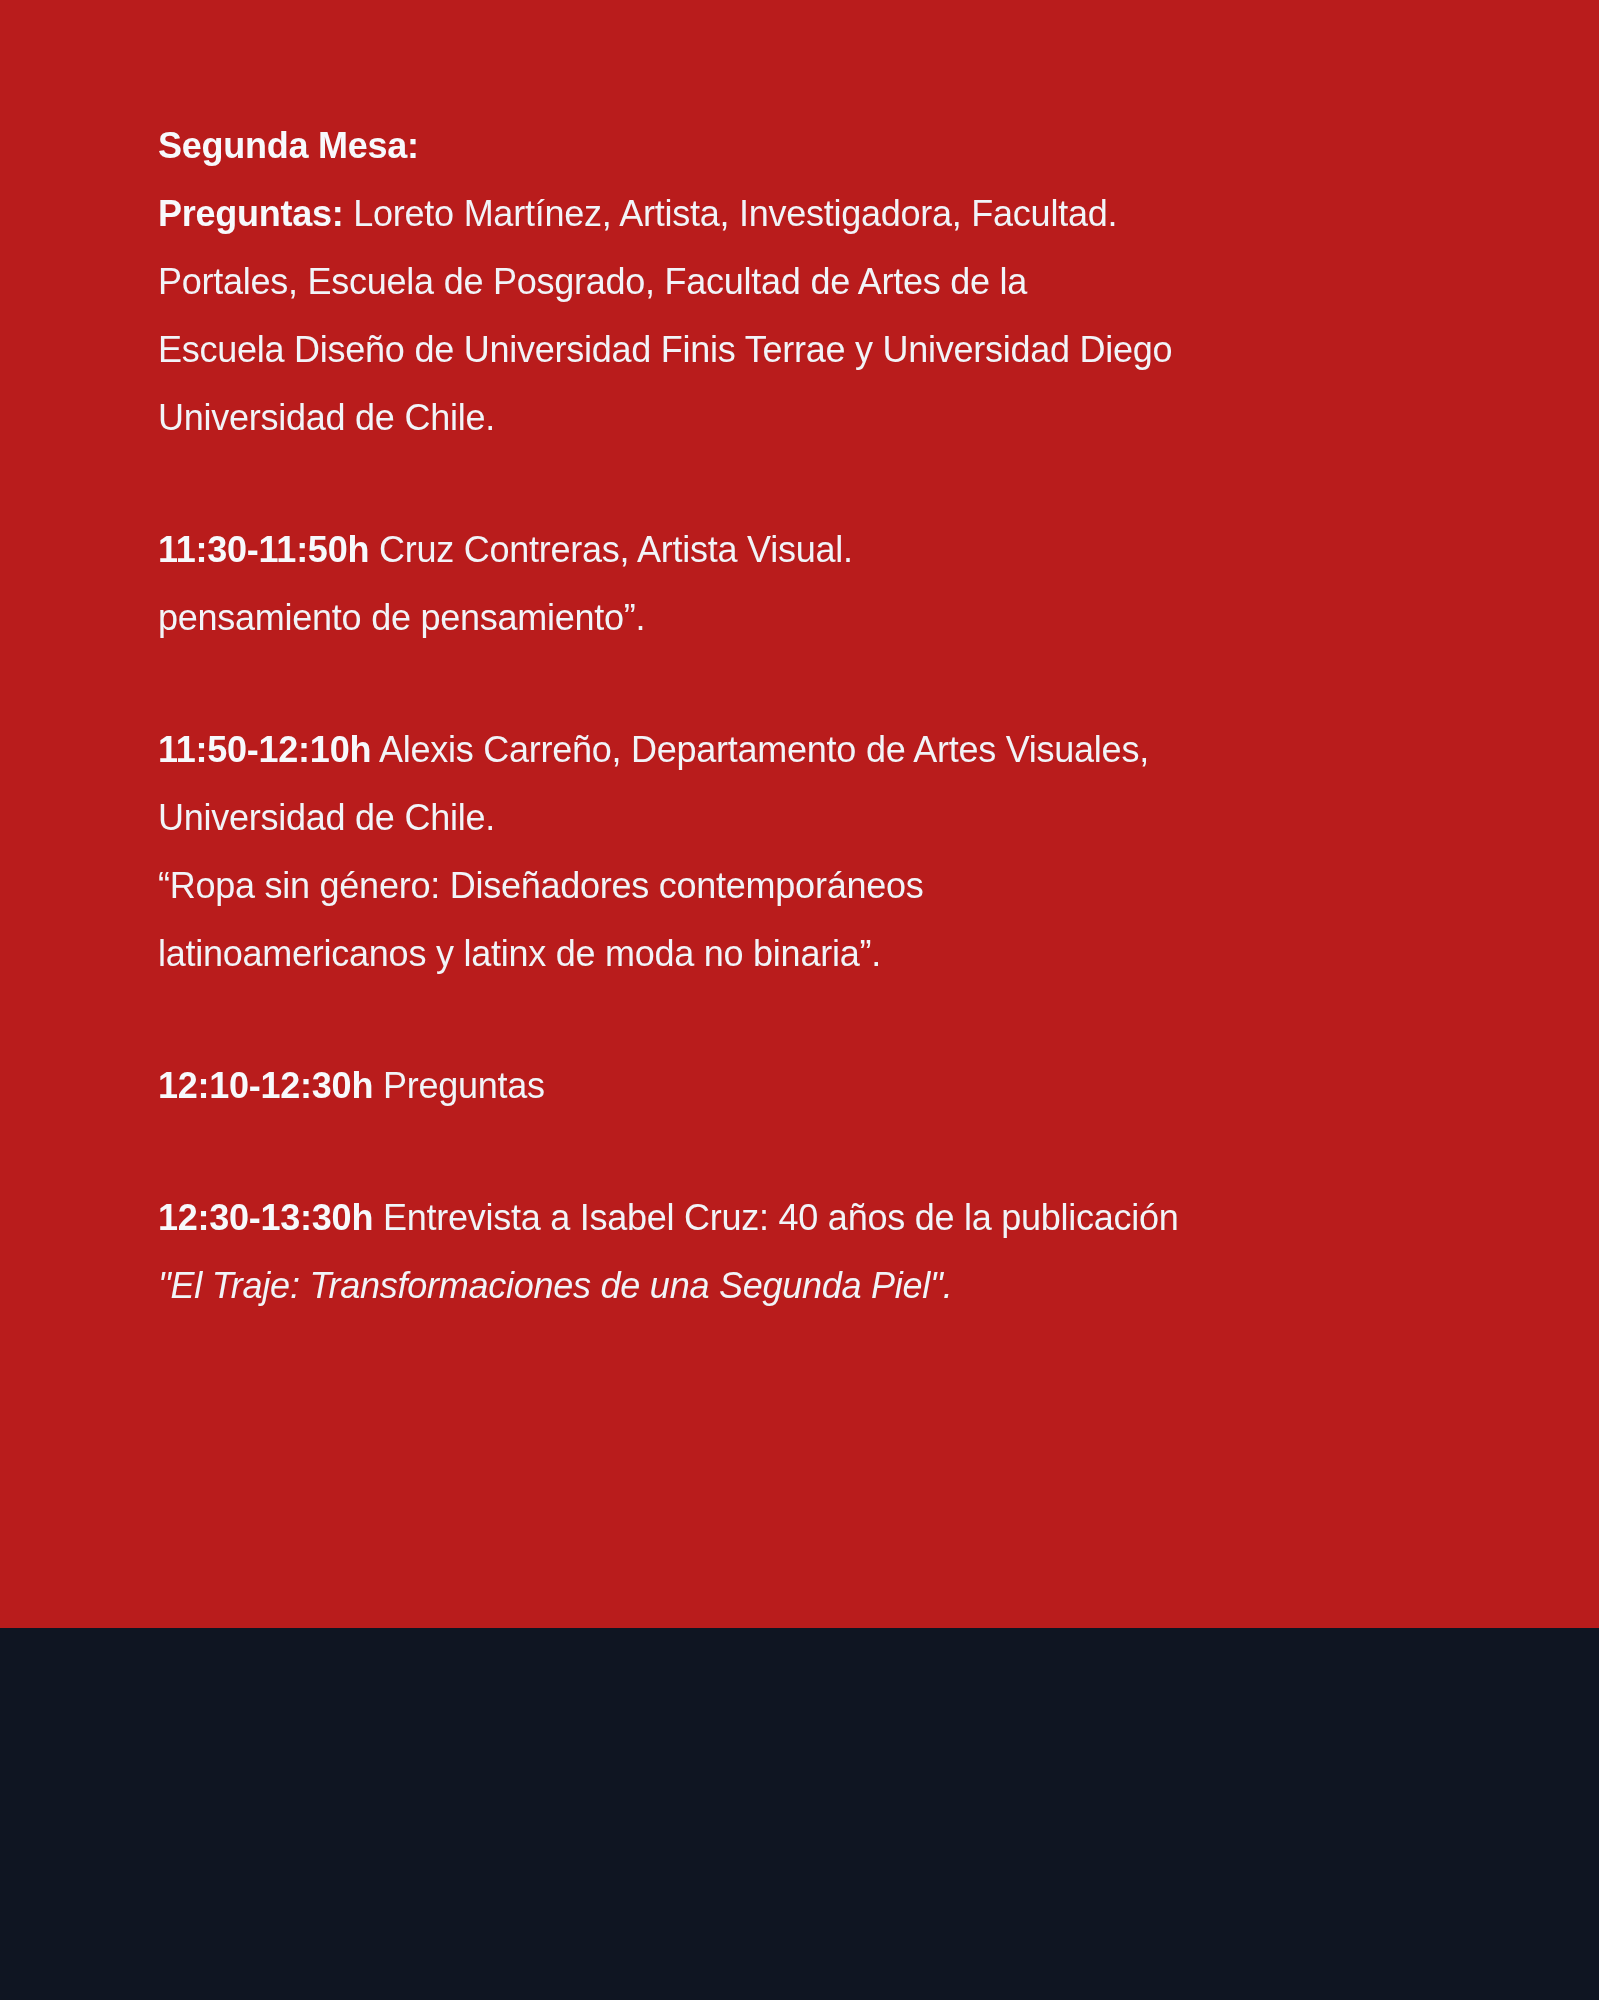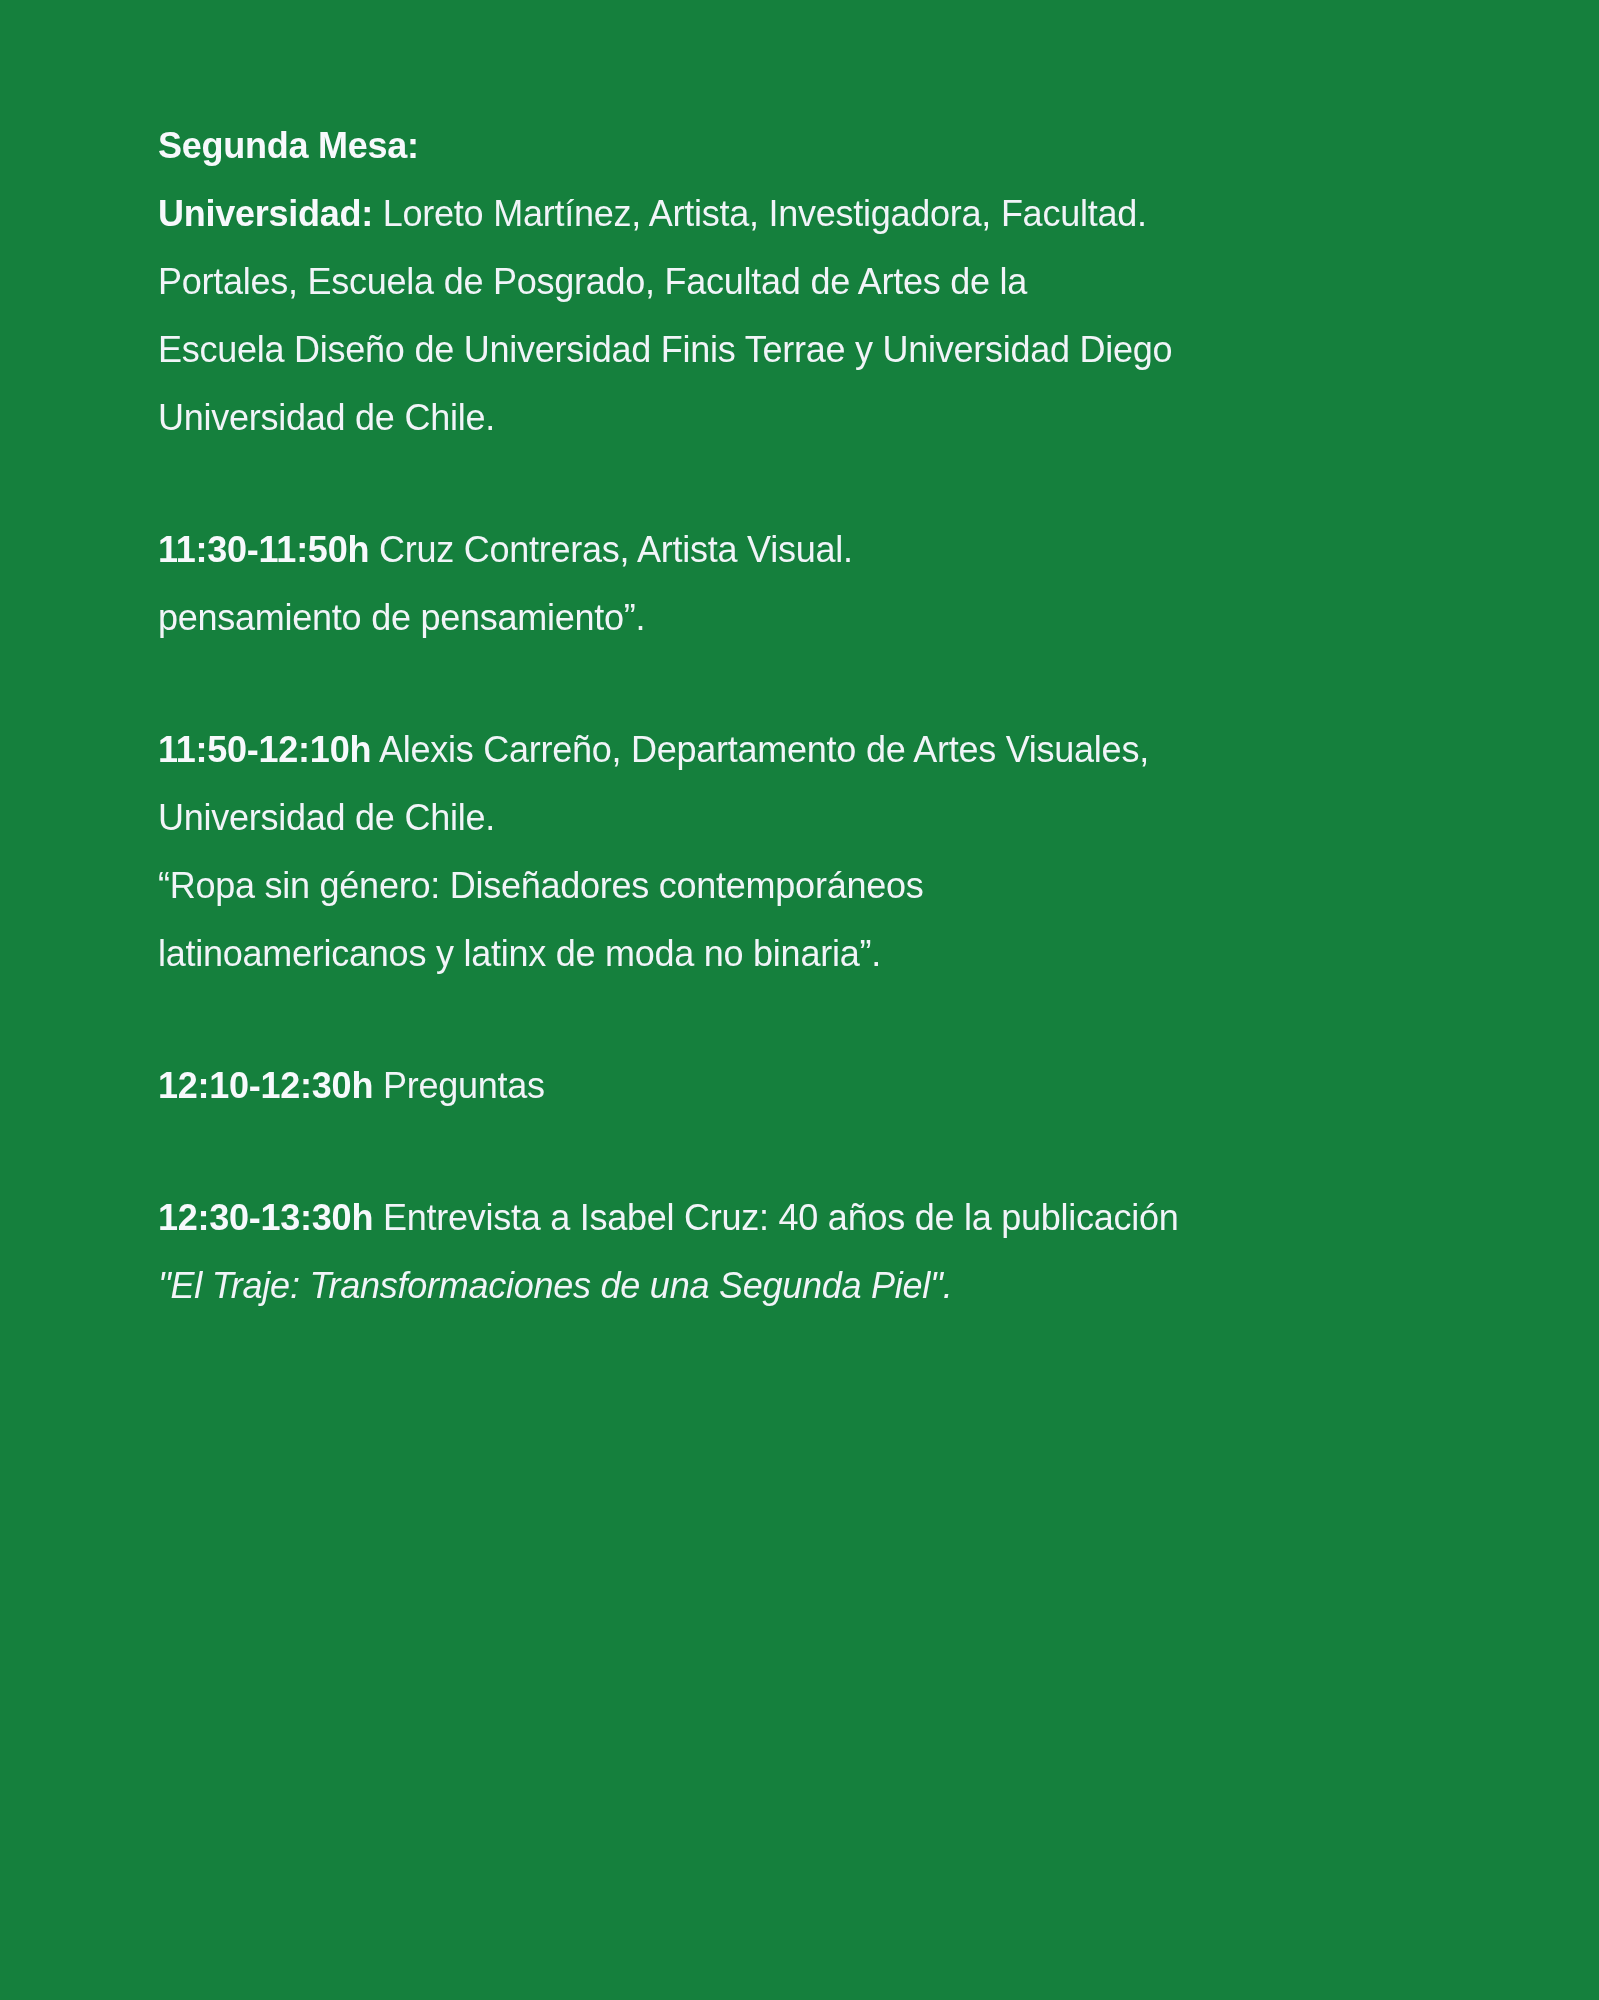--- a/index.html
+++ b/index.html
@@ -9,22 +9,22 @@
   body {
     width: 1599px;
     height: 2000px;
     background: #0f1522;
     overflow: hidden;
     font-family: "Liberation Sans", sans-serif;
   }
   .page {
     position: relative;
     width: 1599px;
-    height: 2000px;
-    background: #15803d;
+    height: 1628px;
+    background: #b91c1c;
   }
   .schedule {
     position: absolute;
     left: 158px;
     top: 112px;
     width: 1340px;
     color: #f1f4f8;
     font-size: 36px;
     line-height: 68px;
     letter-spacing: -0.25px;
@@ -47,21 +47,21 @@
     font-style: italic;
   }
 </style>
 </head>
 <body>
 
 <div class="page">
   <div class="schedule" id="schedule">
       <div class="paragraph">
         <div class="line"><span class="seg-bold ">Segunda Mesa:</span></div>
-        <div class="line"><span class="seg-bold ">Universidad:</span><span class=""> Loreto Martínez, Artista, Investigadora, Facultad.</span></div>
+        <div class="line"><span class="seg-bold ">Preguntas:</span><span class=""> Loreto Martínez, Artista, Investigadora, Facultad.</span></div>
         <div class="line"><span class="">Portales, Escuela de Posgrado, Facultad de Artes de la</span></div>
         <div class="line"><span class="">Escuela Diseño de Universidad Finis Terrae y Universidad Diego</span></div>
         <div class="line"><span class="">Universidad de Chile.</span></div>
       </div>
       <div class="paragraph">
         <div class="line"><span class="seg-bold ">11:30-11:50h</span><span class=""> Cruz Contreras, Artista Visual.</span></div>
         <div class="line"><span class="">pensamiento de pensamiento”.</span></div>
       </div>
       <div class="paragraph">
         <div class="line"><span class="seg-bold ">11:50-12:10h</span><span class=""> Alexis Carreño, Departamento de Artes Visuales,</span></div>

